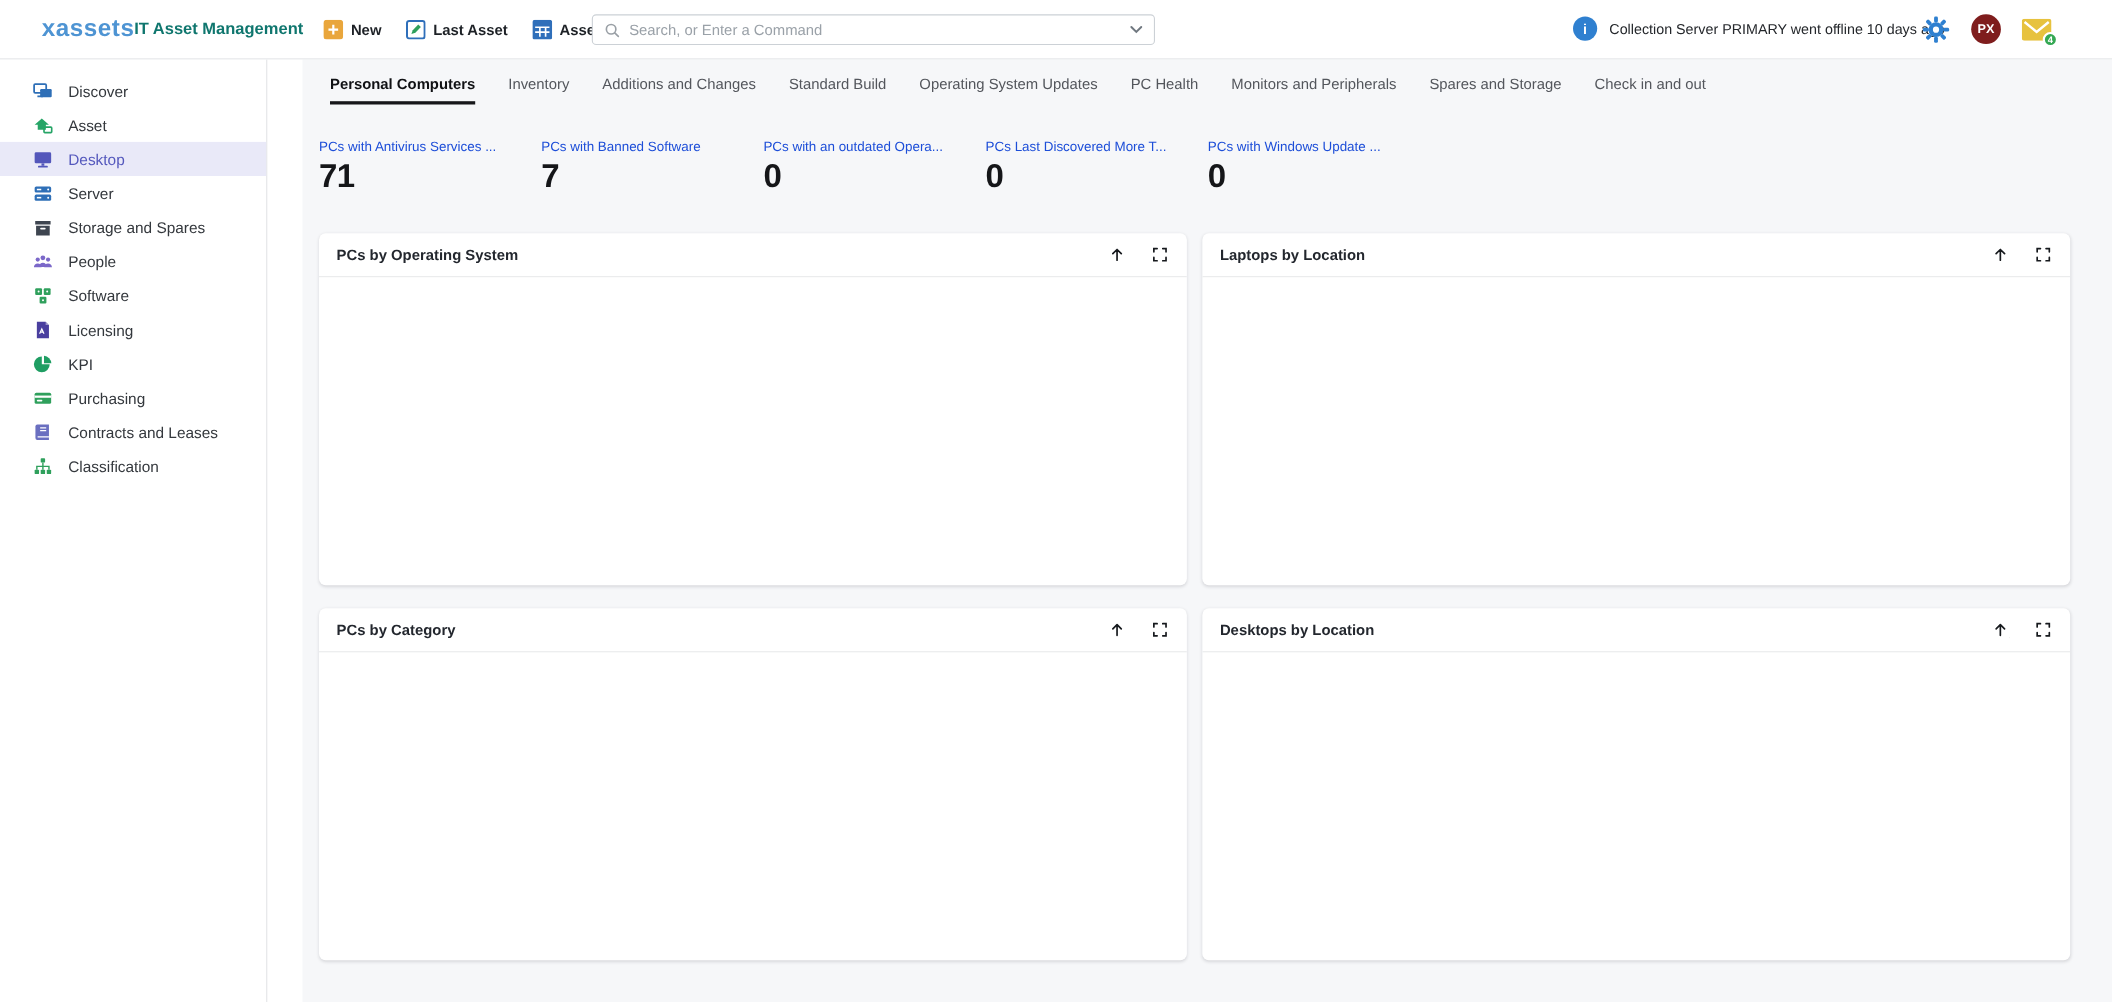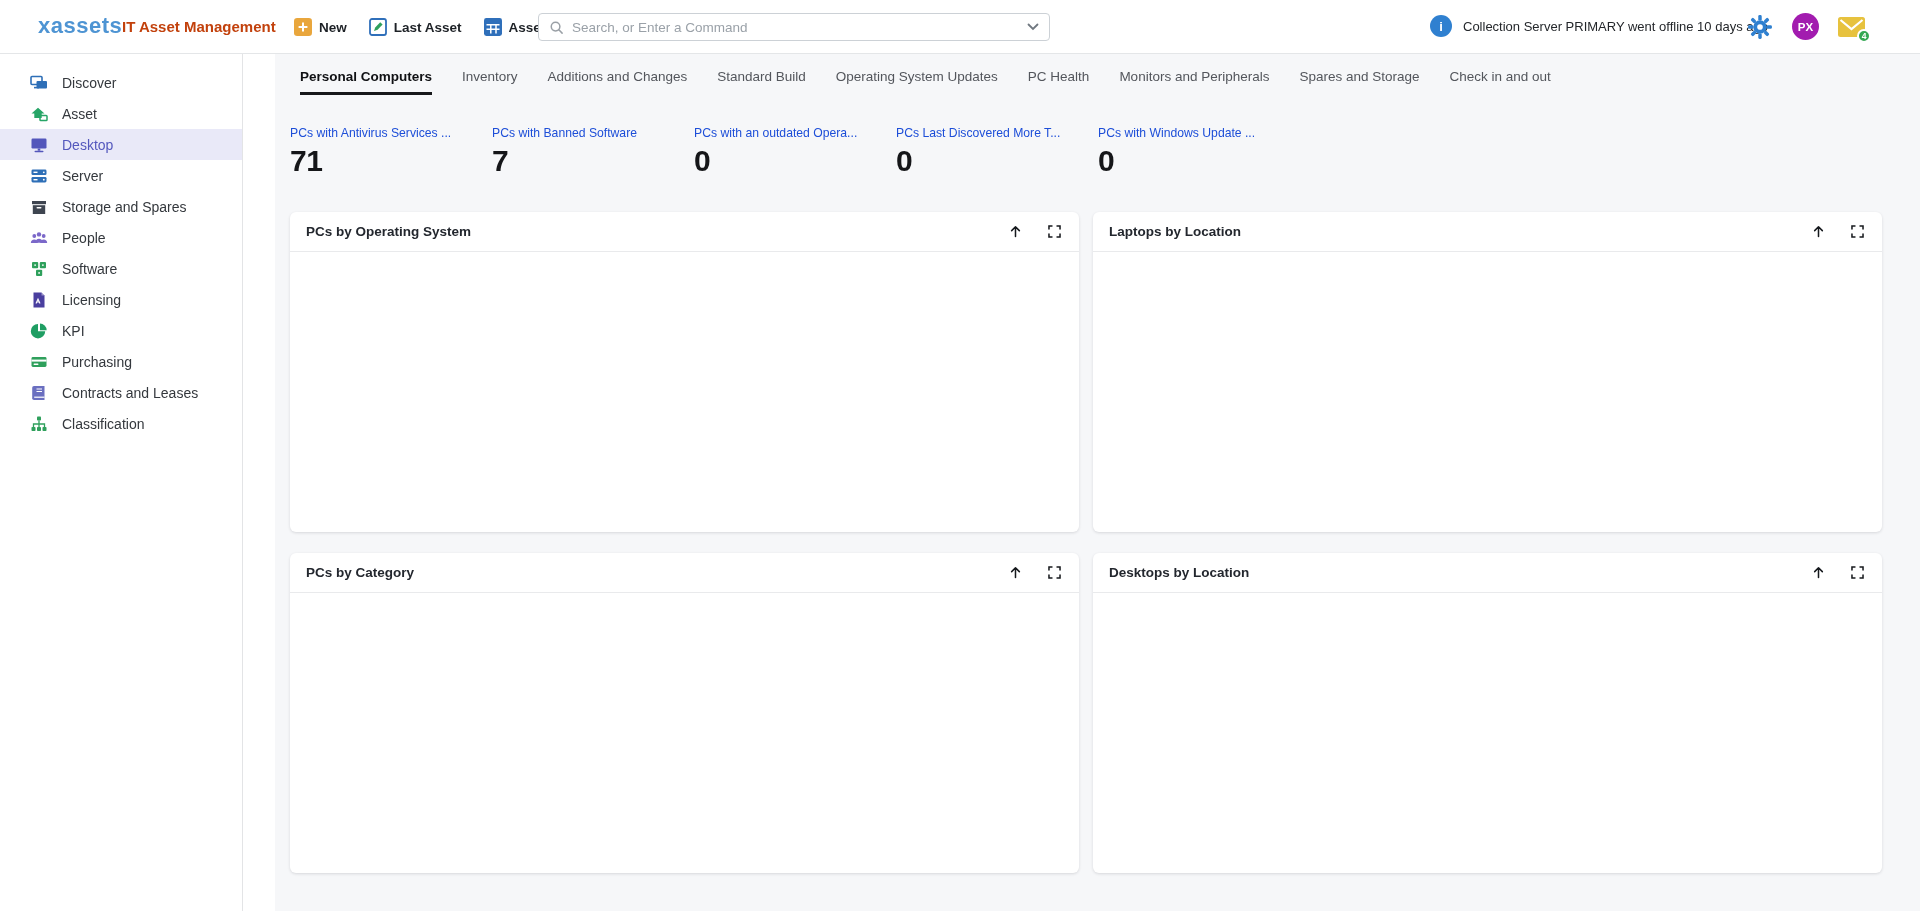--- a/index.html
+++ b/index.html
@@ -4,37 +4,37 @@
 <style>
   * { margin:0; padding:0; box-sizing:border-box; }
   html,body { width:1920px; height:911px; overflow:hidden; background:#fff;
     font-family:"Liberation Sans", sans-serif; }
 
   
   .topbar { position:absolute; left:0; top:0; width:1920px; height:54px; background:#fff;
     border-bottom:1px solid #e4e6e8; z-index:5; }
   .logo { position:absolute; left:38px; top:13px; font-size:22px; font-weight:600;
     color:#4e94d3; letter-spacing:.5px; cursor:pointer; }
-  .app-title { position:absolute; left:122px; top:18px; font-size:15px; font-weight:700; color:#c2410c; }
+  .app-title { position:absolute; left:122px; top:18px; font-size:15px; font-weight:700; color:#0f766e; }
   .tb-actions { position:absolute; left:294px; top:13px; display:flex; gap:22px; }
   .tb-btn { display:flex; align-items:center; gap:7px; background:none; border:none;
     font-family:inherit; font-size:13.5px; font-weight:600; color:#1d2126; cursor:pointer; height:28px; }
   .tb-ic { display:inline-flex; width:18px; height:18px; }
   .search { position:absolute; left:538px; top:13px; width:512px; height:28px; border:1px solid #ccd1d6;
     border-radius:4px; display:flex; align-items:center; padding:0 10px; background:#fff; }
   .search input { flex:1; border:none; outline:none; font-family:inherit; font-size:13.5px;
     color:#333; margin-left:8px; background:transparent; }
   .search input::placeholder { color:#9aa1a8; }
   .notif { position:absolute; left:1430px; top:15px; display:flex; align-items:center; gap:11px; cursor:pointer; }
   .info-ic { width:22px; height:22px; border-radius:50%; background:#2f80d0; color:#fff;
     font-size:13px; font-weight:700; display:flex; align-items:center; justify-content:center; }
   .notif-text { font-size:13px; color:#24272b; }
   .gear { position:absolute; left:1747px; top:14px; width:26px; height:26px; cursor:pointer; }
   .avatar { position:absolute; left:1792px; top:13px; width:27px; height:27px; border-radius:50%;
-    background:#a21caf; color:#fff; font-size:11.5px; font-weight:700; display:flex;
+    background:#7f1d1d; color:#fff; font-size:11.5px; font-weight:700; display:flex;
     align-items:center; justify-content:center; cursor:pointer; }
   .mail { position:absolute; left:1838px; top:17px; width:27px; height:20px; cursor:pointer; }
   .badge { position:absolute; right:-6px; bottom:-6px; width:14px; height:14px; border-radius:50%;
     background:#34a853; border:2px solid #fff; color:#fff; font-size:8.5px; font-weight:700;
     display:flex; align-items:center; justify-content:center; }
 
   
   .sidebar { position:absolute; left:0; top:54px; bottom:0; width:243px; background:#fff;
     border-right:1px solid #e3e4e6; padding-top:13px; }
   .side-item { height:31px; display:flex; align-items:center; padding-left:29px; cursor:pointer; }

